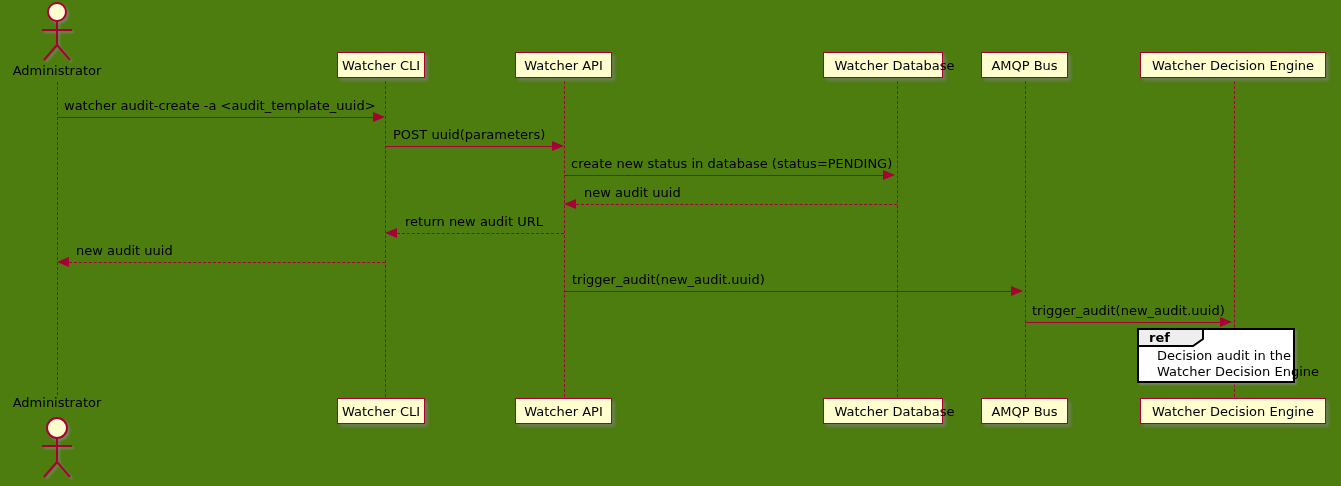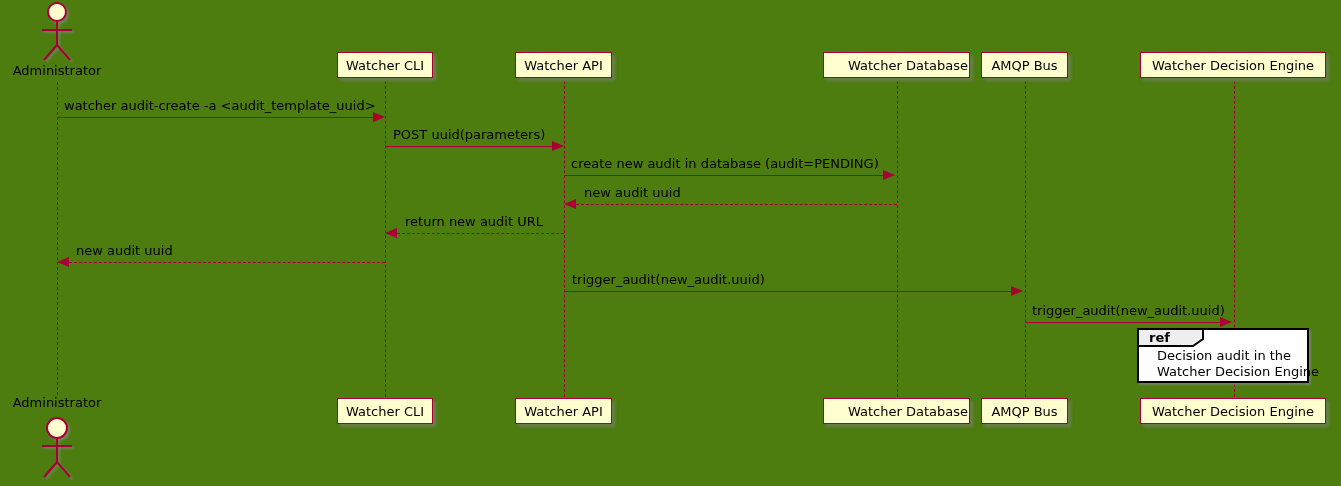--- a/index.html
+++ b/index.html
@@ -8,23 +8,23 @@
     font-family:"DejaVu Sans","Liberation Sans",sans-serif;color:#000;
   }
   
   .pbox{
     position:absolute;height:26px;background:#FEFECE;border:1.6px solid #A80036;
     display:flex;align-items:center;justify-content:center;
     font-size:13px;color:#000;box-shadow:3px 3px 3px rgba(130,130,130,.55);
     box-sizing:border-box;white-space:nowrap;
   }
   .row-top{top:52px;} .row-bot{top:398px;}
-  .p-cli{left:337px;width:96px;}
+  .p-cli{left:337px;width:88px;}
   .p-api{left:515px;width:97px;}
-  .p-db{left:823px;width:147px;padding-left:23px;}
+  .p-db{left:823px;width:120px;padding-left:23px;}
   .p-amqp{left:981px;width:87px;}
   .p-wde{left:1140px;width:186px;}
   
   .actor-label{position:absolute;font-size:13px;white-space:nowrap;transform:translateX(-50%);}
   .actor-label.top{left:57px;top:63px;}
   .actor-label.bottom{left:57px;top:395px;}
   .actor-svg{position:absolute;filter:drop-shadow(2.5px 2.5px 1px rgba(140,140,140,.6));}
   .actor-svg.top{left:27px;top:1px;}
   .actor-svg.bottom{left:27px;top:411px;}
   
@@ -43,21 +43,21 @@
   .m1 .mline{left:57px;top:117px;width:316px;}  .m1 .arr{left:373px;top:112px;}  .m1 .mlabel{left:64px;top:98px;}
   .m2 .mline{left:385px;top:146px;width:167px;} .m2 .arr{left:552px;top:141px;}  .m2 .mlabel{left:393px;top:127px;}
   .m3 .mline{left:564px;top:175px;width:319px;} .m3 .arr{left:883px;top:170px;}  .m3 .mlabel{left:571px;top:156px;}
   .m4 .mline{left:576px;top:204px;width:321px;} .m4 .arr{left:564px;top:199px;}  .m4 .mlabel{left:584px;top:185px;}
   .m5 .mline{left:397px;top:233px;width:167px;} .m5 .arr{left:385px;top:228px;}  .m5 .mlabel{left:405px;top:214px;}
   .m6 .mline{left:69px;top:262px;width:316px;}  .m6 .arr{left:57px;top:257px;}   .m6 .mlabel{left:76px;top:243px;}
   .m7 .mline{left:564px;top:291px;width:447px;} .m7 .arr{left:1011px;top:286px;} .m7 .mlabel{left:572px;top:272px;}
   .m8 .mline{left:1025px;top:322px;width:195px;}.m8 .arr{left:1220px;top:317px;} .m8 .mlabel{left:1032px;top:303px;}
   
   .refbox{
-    position:absolute;left:1137px;top:328px;width:172px;height:55px;background:#ffffff;
+    position:absolute;left:1137px;top:328px;width:158px;height:55px;background:#ffffff;
     border:2px solid #000;box-sizing:border-box;z-index:5;
     box-shadow:2px 2px 2px rgba(140,140,140,.6);
     text-decoration:underline;
   }
   .reftab{position:absolute;left:-2px;top:-2px;}
   .reftab-label{
     position:absolute;left:10px;top:0px;font-size:13px;font-weight:bold;color:#000;
   }
   .refline{position:absolute;left:18px;font-size:13px;white-space:nowrap;}
   .refline.l1{top:18px;} .refline.l2{top:34px;}
@@ -104,21 +104,21 @@
     <div class="arr r"></div>
   </div>
 
   <div class="m2">
     <span class="mlabel">POST uuid(parameters)</span>
     <div class="mline"></div>
     <div class="arr r"></div>
   </div>
 
   <div class="m3">
-    <span class="mlabel">create new audit in database (audit=PENDING)</span>
+    <span class="mlabel">create new status in database (status=PENDING)</span>
     <div class="mline"></div>
     <div class="arr r"></div>
   </div>
 
   <div class="m4">
     <span class="mlabel">new audit uuid</span>
     <div class="mline dashed"></div>
     <div class="arr l"></div>
   </div>
 

